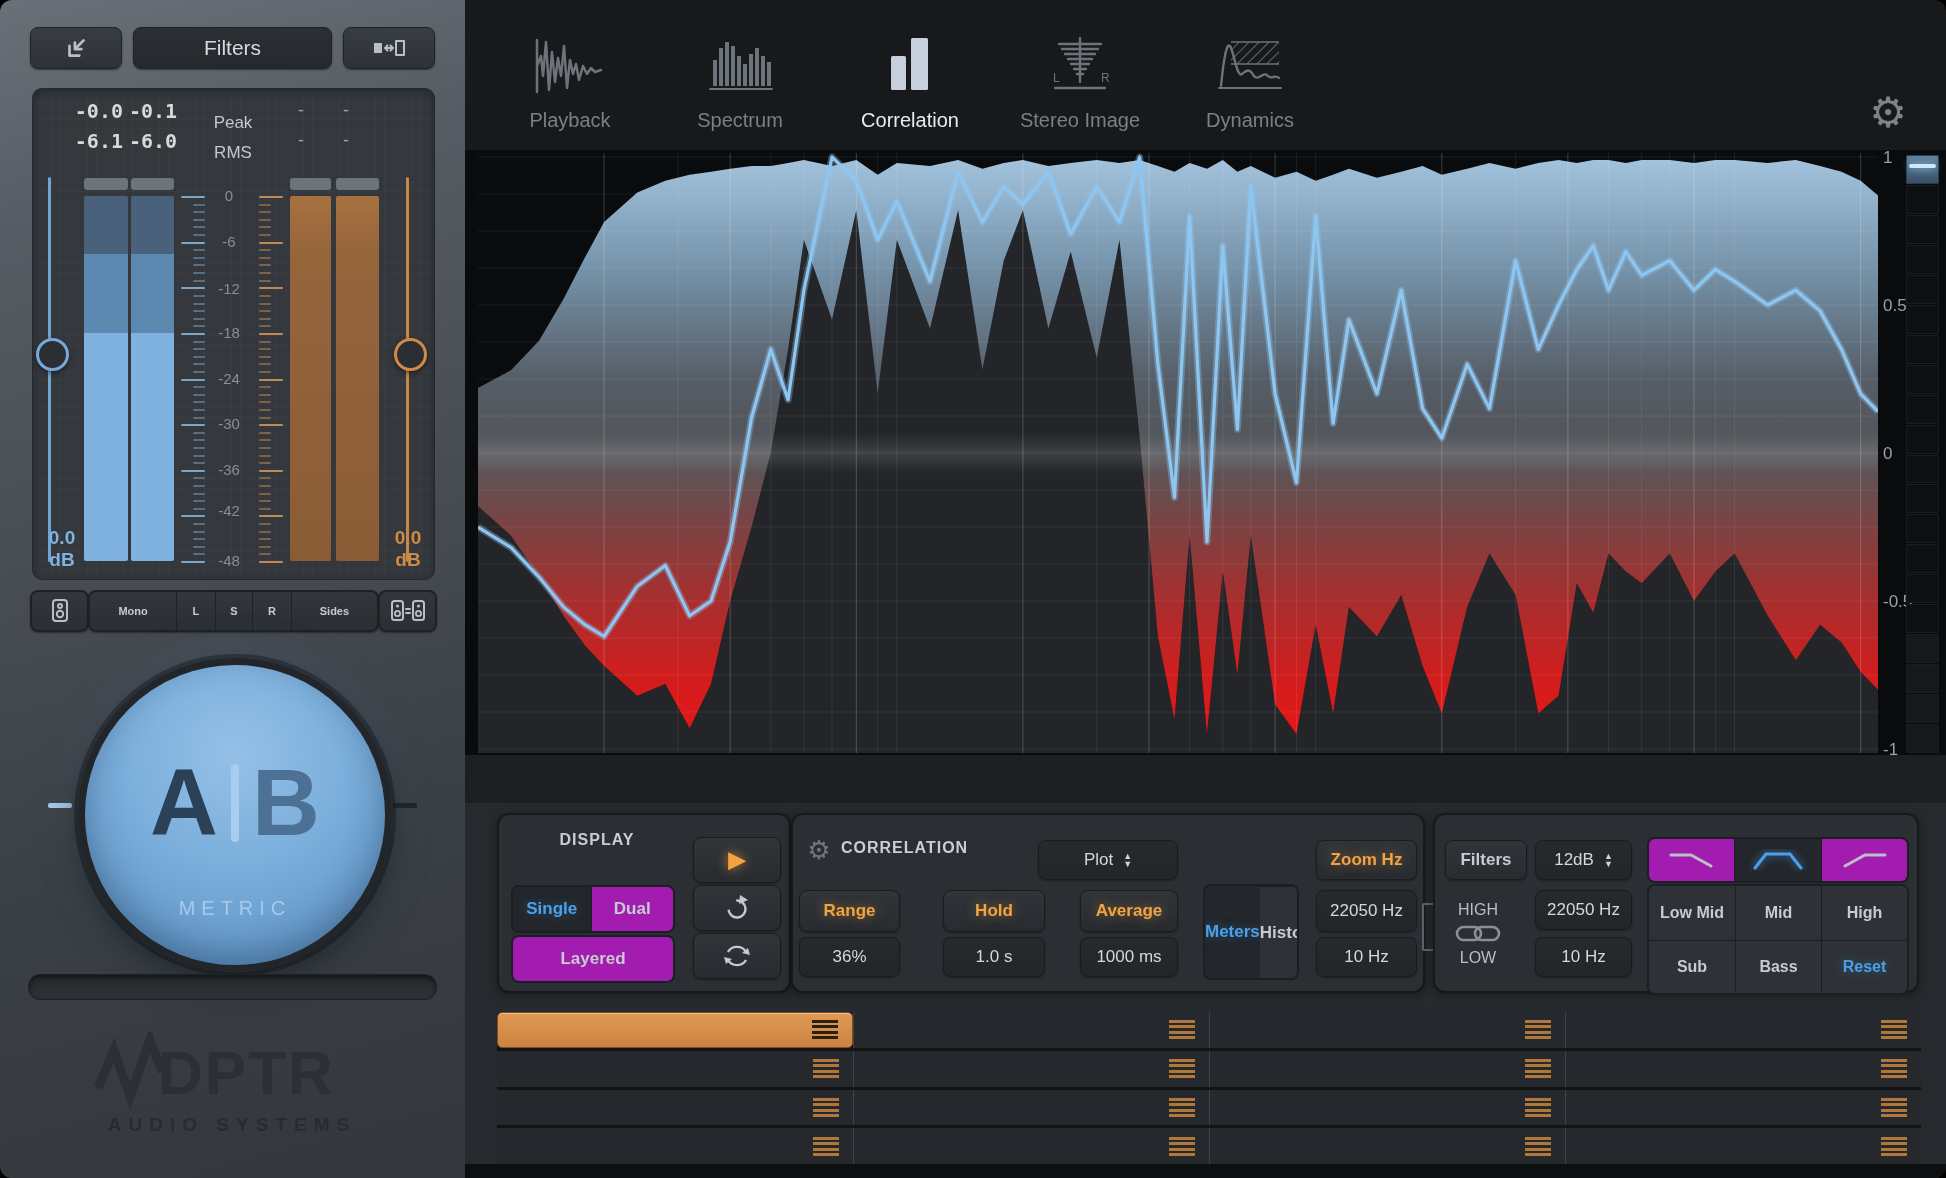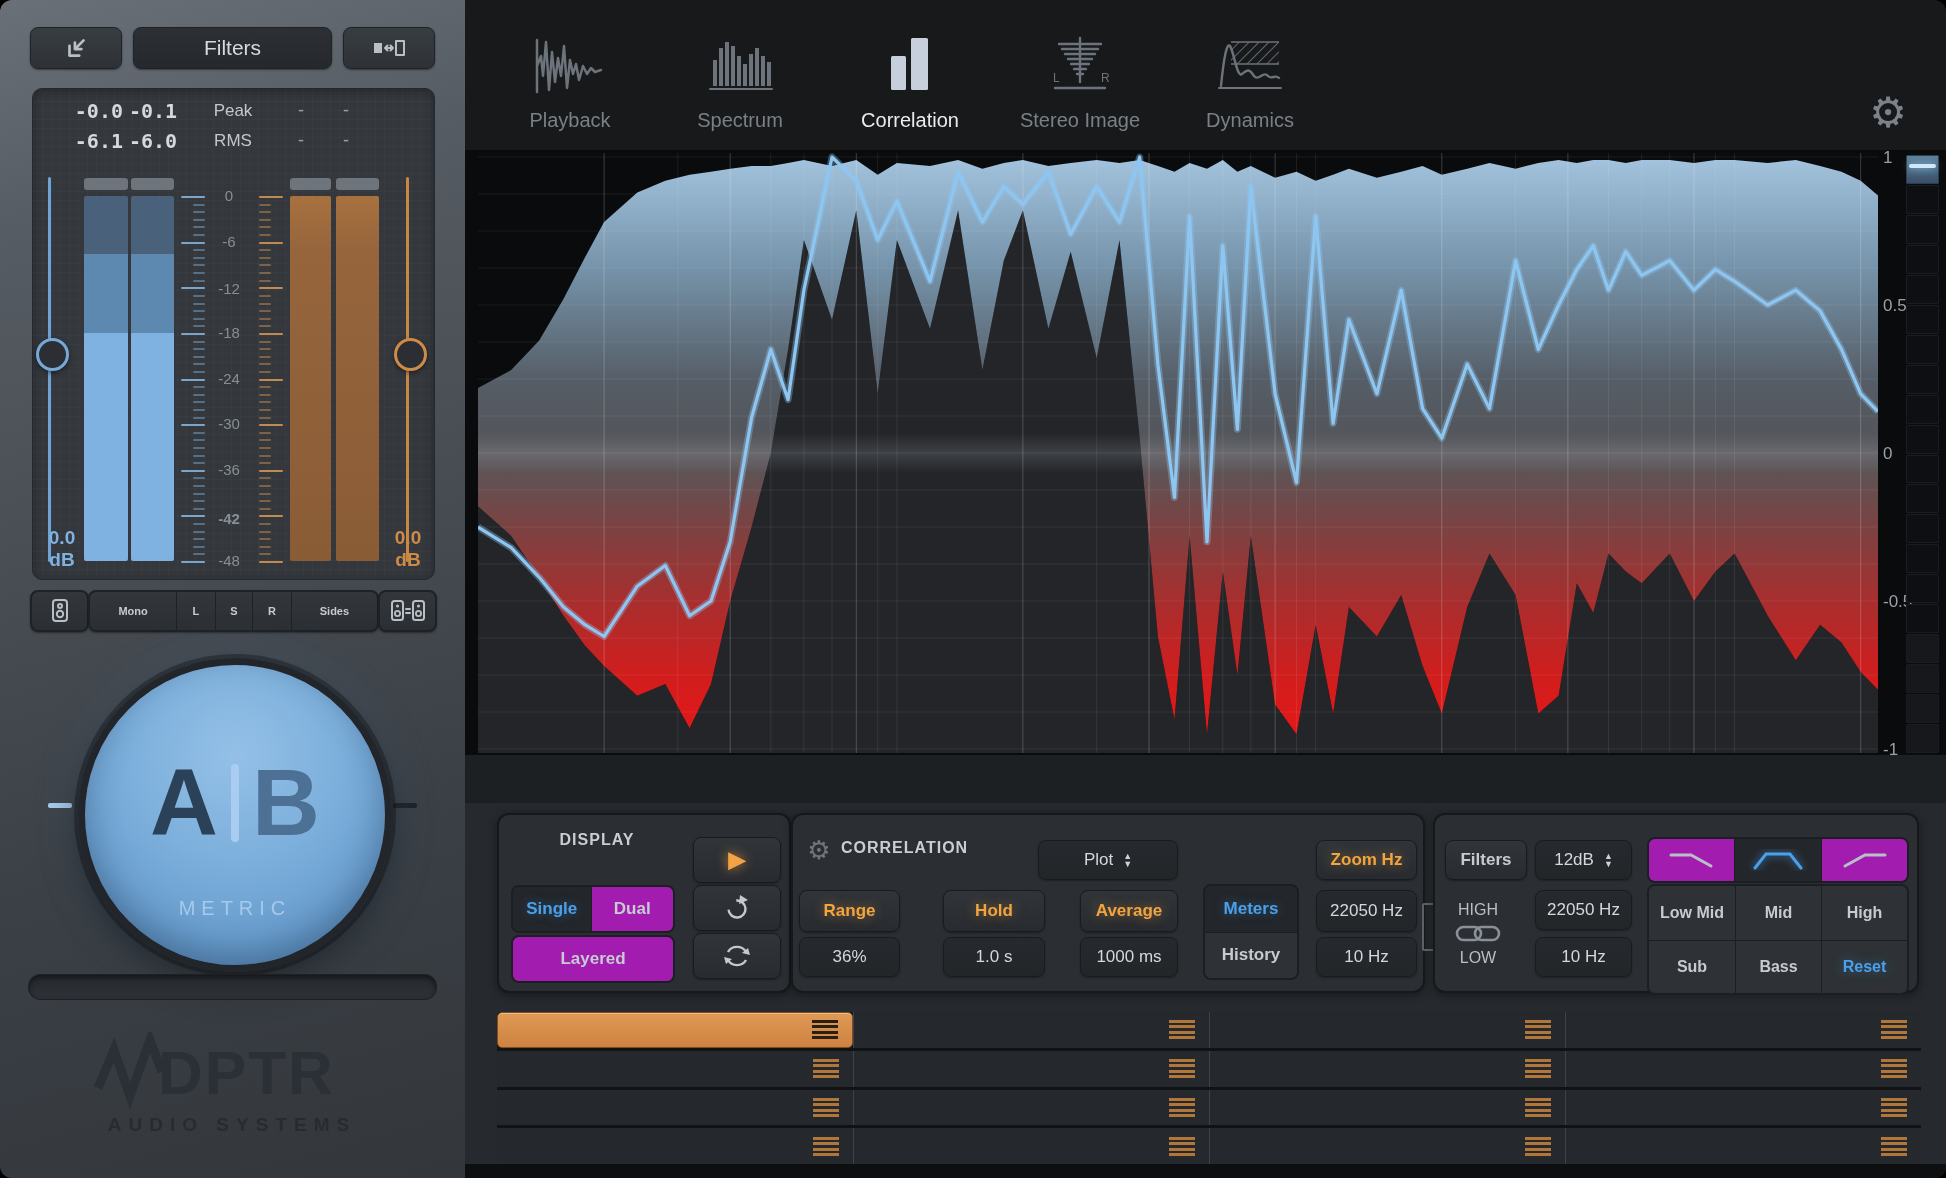--- a/index.html
+++ b/index.html
@@ -15,21 +15,21 @@
           box-shadow:0 1px 2px rgba(0,0,0,.45);}
   #btn-collapse{left:30px;top:27px;width:90px;}
   #preset{left:133px;top:27px;width:197px;background:linear-gradient(#2c3034,#25282c);color:#d6dade;font-size:21px;}
   #btn-window{left:343px;top:27px;width:90px;}
 
   #mbox{position:absolute;left:32px;top:88px;width:401px;height:490px;background:#34383d;border:1px solid #24272b;
         border-radius:10px;box-shadow:inset 0 2px 10px rgba(0,0,0,.35);
         background-image:repeating-linear-gradient(0deg,rgba(255,255,255,.018) 0 1px,transparent 1px 9px),
                          repeating-linear-gradient(90deg,rgba(255,255,255,.018) 0 1px,transparent 1px 9px);}
   .mval{position:absolute;font-family:"DejaVu Sans Mono",monospace;font-weight:bold;font-size:20px;color:#d5d9dc;}
-  .mlab{position:absolute;font-size:17px;color:#c3c8cd;}
+  .mlab{position:absolute;font-size:17px;color:#c3c8cd;margin-top:12px;}
   .mdash{position:absolute;font-size:18px;color:#9aa0a7;text-align:center;}
   .cap{position:absolute;top:89px;height:12px;border-radius:3px;background:#6d747c;}
   .bar{position:absolute;top:107px;height:365px;border-radius:2px;}
   .bar.blue{background:linear-gradient(180deg,#49617a 0%,#49617a 16%,#5d88b0 16%,#5d88b0 37.5%,#7fb2e0 37.5%,#7fb2e0 100%);}
   .bar.orange{background:linear-gradient(180deg,#a8713f 0%,#96653c 15%,#8a5c36 100%);}
   .sline{position:absolute;top:88px;width:3px;height:385px;border-radius:2px;}
   .shandle{position:absolute;width:27px;height:27px;border-radius:50%;background:#2b2f34;box-shadow:0 2px 5px rgba(0,0,0,.5);}
   .dblab{position:absolute;height:18px;font-size:15px;color:#878e95;width:48px;text-align:center;}
   .tick{position:absolute;height:2px;border-radius:1px;}
   .gain{position:absolute;width:46px;text-align:center;font-weight:bold;font-size:19px;line-height:22px;}
@@ -87,21 +87,21 @@
 
   .panel{position:absolute;background:#2b2e33;border:2px solid #16181b;border-radius:12px;box-shadow:0 2px 8px rgba(0,0,0,.35);}
   .ptitle{position:absolute;color:#c9ced4;font-size:16px;font-weight:bold;letter-spacing:1px;}
   .pbtn{position:absolute;background:linear-gradient(#313539,#282b30);border:1px solid #191c1f;border-radius:8px;
         color:#c6cbd1;font-weight:bold;font-size:17px;display:flex;align-items:center;justify-content:center;
         box-shadow:0 1px 2px rgba(0,0,0,.35);}
   .pval{position:absolute;background:linear-gradient(#26292d,#232629);border:1px solid #191c1f;border-radius:8px;
         color:#d3d8dd;font-size:17px;display:flex;align-items:center;justify-content:center;box-shadow:0 1px 2px rgba(0,0,0,.3);}
   .txt-orange{color:#f2a440 !important;text-shadow:0 0 12px rgba(242,164,64,.5);}
   .txt-blue{color:#4aa0ea !important;text-shadow:0 0 12px rgba(74,160,234,.4);}
-  .vstack{position:absolute;border:2px solid #1b1e22;border-radius:8px;overflow:hidden;display:flex;flex-direction:column;}
+  .vstack{position:absolute;border:2px solid #1b1e22;border-radius:8px;overflow:hidden;display:flex;flex-direction:row;}
   .vstack .cell{flex:1;background:#2e3236;display:flex;align-items:center;justify-content:center;font-weight:bold;font-size:17px;color:#c6cbd1;}
   .vstack .cell + .cell{border-top:1px solid #1b1e22;}
   .hstack{position:absolute;border:2px solid #1b1e22;border-radius:8px;overflow:hidden;display:flex;}
   .hstack .cell{background:#a21caf;display:flex;align-items:center;justify-content:center;font-weight:bold;font-size:17px;color:#c6cbd1;}
   .hstack .cell + .cell{border-left:1px solid #1b1e22;}
   .cell.activeD{background:#23262b;}
   .updown{display:flex;flex-direction:column;line-height:8px;font-size:9px;color:#ced3d8;margin-left:10px;}
   .grid2{position:absolute;border:2px solid #1b1e22;border-radius:8px;overflow:hidden;display:grid;
          grid-template-columns:repeat(3,1fr);grid-template-rows:repeat(2,1fr);}
   .grid2 .gcell{background:#2e3236;display:flex;align-items:center;justify-content:center;font-weight:bold;font-size:16px;
@@ -217,21 +217,21 @@
           <div class="tick" style="top: 365px; width: 24px; background: rgb(122, 166, 204); right: 0px;"></div>
         </div>
       <div id="dbLabels" class="abs" style="left:172px;top:107px;width:48px;height:365px">
           <span class="dblab" style="top: -9px; left: 0px;">0</span>
           <span class="dblab" style="top: 36.625px; left: 0px;">-6</span>
           <span class="dblab" style="top: 84px; left: 0px;">-12</span>
           <span class="dblab" style="top: 127.875px; left: 0px;">-18</span>
           <span class="dblab" style="top: 173.5px; left: 0px;">-24</span>
           <span class="dblab" style="top: 219.125px; left: 0px;">-30</span>
           <span class="dblab" style="top: 264.75px; left: 0px;">-36</span>
-          <span class="dblab" style="top: 314px; left: 0px; font-weight: bold;">-42</span>
+          <span class="dblab" style="top: 306px; left: 0px;">-42</span>
           <span class="dblab" style="top: 356px; left: 0px;">-48</span>
         </div>
       <div id="ticksR" class="abs" style="left:226px;top:107px;width:26px;height:365px">
           <div class="tick" style="top: 0px; width: 24px; background: rgb(192, 138, 82); left: 0px;"></div>
           <div class="tick" style="top: 7.6px; width: 12px; background: rgba(196, 140, 86, 0.5); left: 0px;"></div>
           <div class="tick" style="top: 15.2px; width: 12px; background: rgba(196, 140, 86, 0.5); left: 0px;"></div>
           <div class="tick" style="top: 22.8px; width: 12px; background: rgba(196, 140, 86, 0.5); left: 0px;"></div>
           <div class="tick" style="top: 30.4px; width: 12px; background: rgba(196, 140, 86, 0.5); left: 0px;"></div>
           <div class="tick" style="top: 38px; width: 12px; background: rgba(196, 140, 86, 0.5); left: 0px;"></div>
           <div class="tick" style="top: 45.6px; width: 24px; background: rgb(192, 138, 82); left: 0px;"></div>

